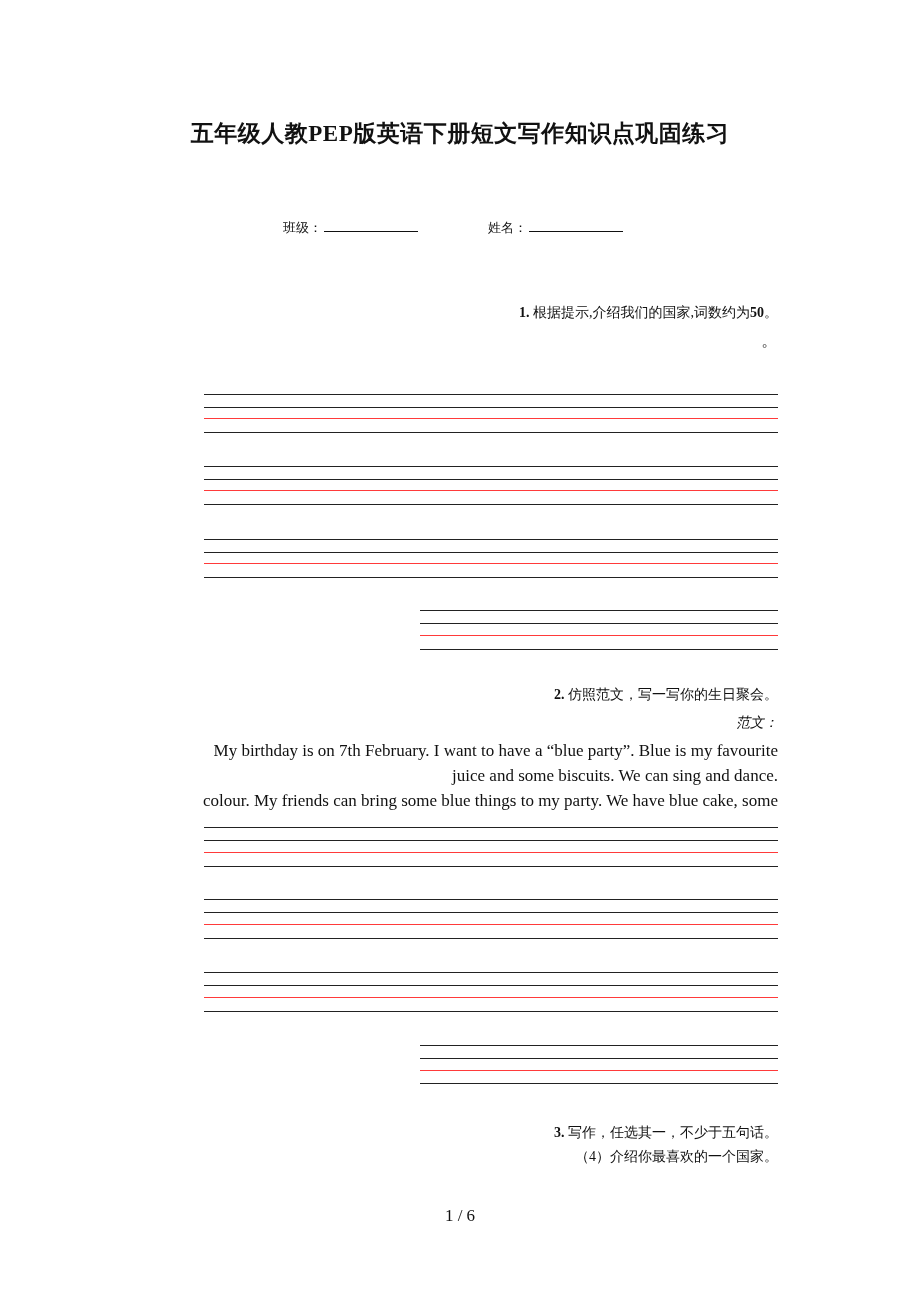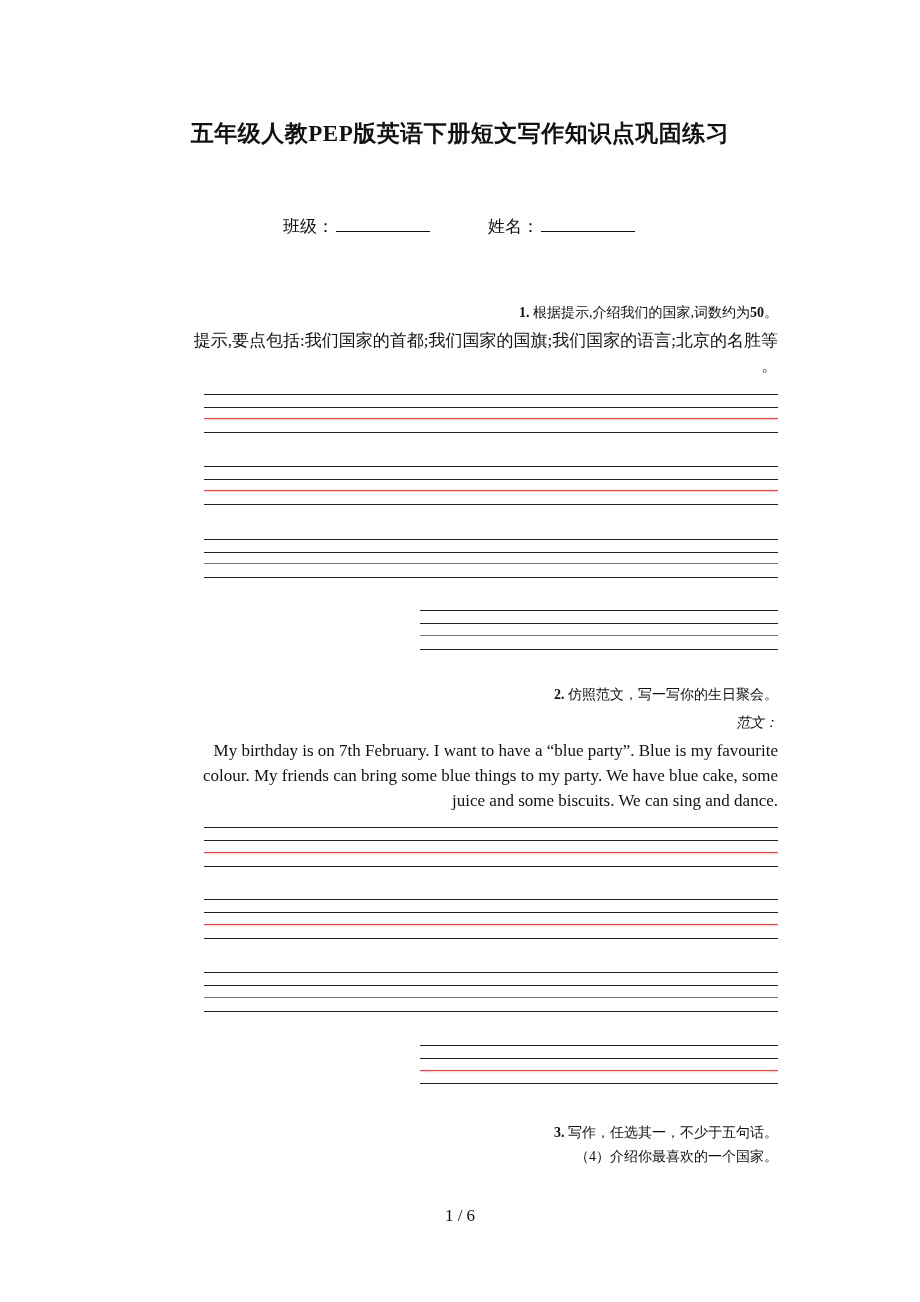--- a/index.html
+++ b/index.html
@@ -1,20 +1,20 @@
 <!DOCTYPE html>
 <html><head>
 <meta charset="utf-8">
 <style>
   html, body { margin: 0; padding: 0; background: #ffffff; }
   body { width: 920px; height: 1302px; position: relative; overflow: hidden;
          font-family: "Liberation Serif", "DejaVu Serif", serif; color: #111; }
   .abs { position: absolute; }
   .title { left: 0; width: 920px; top: 118px; text-align: center; font-size: 23px; font-weight: bold; letter-spacing: 0.5px; }
-  .info { top: 214px; font-size: 17px; }
+  .info { top: 214px; font-size: 13px; }
   .blank { display: inline-block; width: 94px; border-bottom: 1px solid #111; height: 17px; vertical-align: baseline; margin-left: 2px; }
   .right { right: 142px; text-align: right; font-size: 14px; white-space: nowrap; }
   .q { font-weight: bold; }
   .q .cn { font-weight: normal; }
   .para { left: 140px; width: 638px; text-align: right; font-size: 17px; line-height: 25px; }
   .line { position: absolute; height: 1px; background: #222; }
   .line.red { background: #ff3a3a; }
   .footer { left: 0; width: 920px; top: 1206px; text-align: center; font-size: 17px; }
 </style>
 </head>
@@ -27,21 +27,20 @@
 </div>
 <div class="abs info" style="left:488px;">
   <span>姓名：</span><span class="blank"></span>
 </div>
 
 <div class="abs right q" style="top:304px;">
   <span>1.</span>
   <span class="cn">根据提示,介绍我们的国家,词数约为</span><span>50</span><span class="cn">。</span>
 </div>
 <div class="abs para" style="top:328px;">
-  <div>提示,要点包括:我们国家的首都;我们国家的国旗;我们国家的语言;北京的名胜等</div>
   <div>。</div>
 </div>
 <div id="lines-s1">
     <div class="line" style="left: 204px; width: 574px; top: 394px;"></div>
     <div class="line" style="left: 204px; width: 574px; top: 407px;"></div>
     <div class="line red" style="left: 204px; width: 574px; top: 418px;"></div>
     <div class="line" style="left: 204px; width: 574px; top: 432px;"></div>
     <div class="line" style="left: 204px; width: 574px; top: 466px;"></div>
     <div class="line" style="left: 204px; width: 574px; top: 479px;"></div>
     <div class="line red" style="left: 204px; width: 574px; top: 490px;"></div>
@@ -56,22 +55,22 @@
     <div class="line" style="left: 420px; width: 358px; top: 649px;"></div>
   </div>
 
 <div class="abs right q" style="top:686px;">
   <span>2.</span>
   <span class="cn">仿照范文，写一写你的生日聚会。</span>
 </div>
 <div class="abs right" style="top:714px;font-style:italic;">范文：</div>
 <div class="abs para" style="top:738px;">
   <div>My birthday is on 7th February. I want to have a “blue party”. Blue is my favourite</div>
+  <div>juice and some biscuits. We can sing and dance.</div>
   <div>colour. My friends can bring some blue things to my party. We have blue cake, some</div>
-  <div>juice and some biscuits. We can sing and dance.</div>
 </div>
 <div id="lines-s2">
     <div class="line" style="left: 204px; width: 574px; top: 827px;"></div>
     <div class="line" style="left: 204px; width: 574px; top: 840px;"></div>
     <div class="line red" style="left: 204px; width: 574px; top: 852px;"></div>
     <div class="line" style="left: 204px; width: 574px; top: 866px;"></div>
     <div class="line" style="left: 204px; width: 574px; top: 899px;"></div>
     <div class="line" style="left: 204px; width: 574px; top: 912px;"></div>
     <div class="line red" style="left: 204px; width: 574px; top: 924px;"></div>
     <div class="line" style="left: 204px; width: 574px; top: 938px;"></div>

